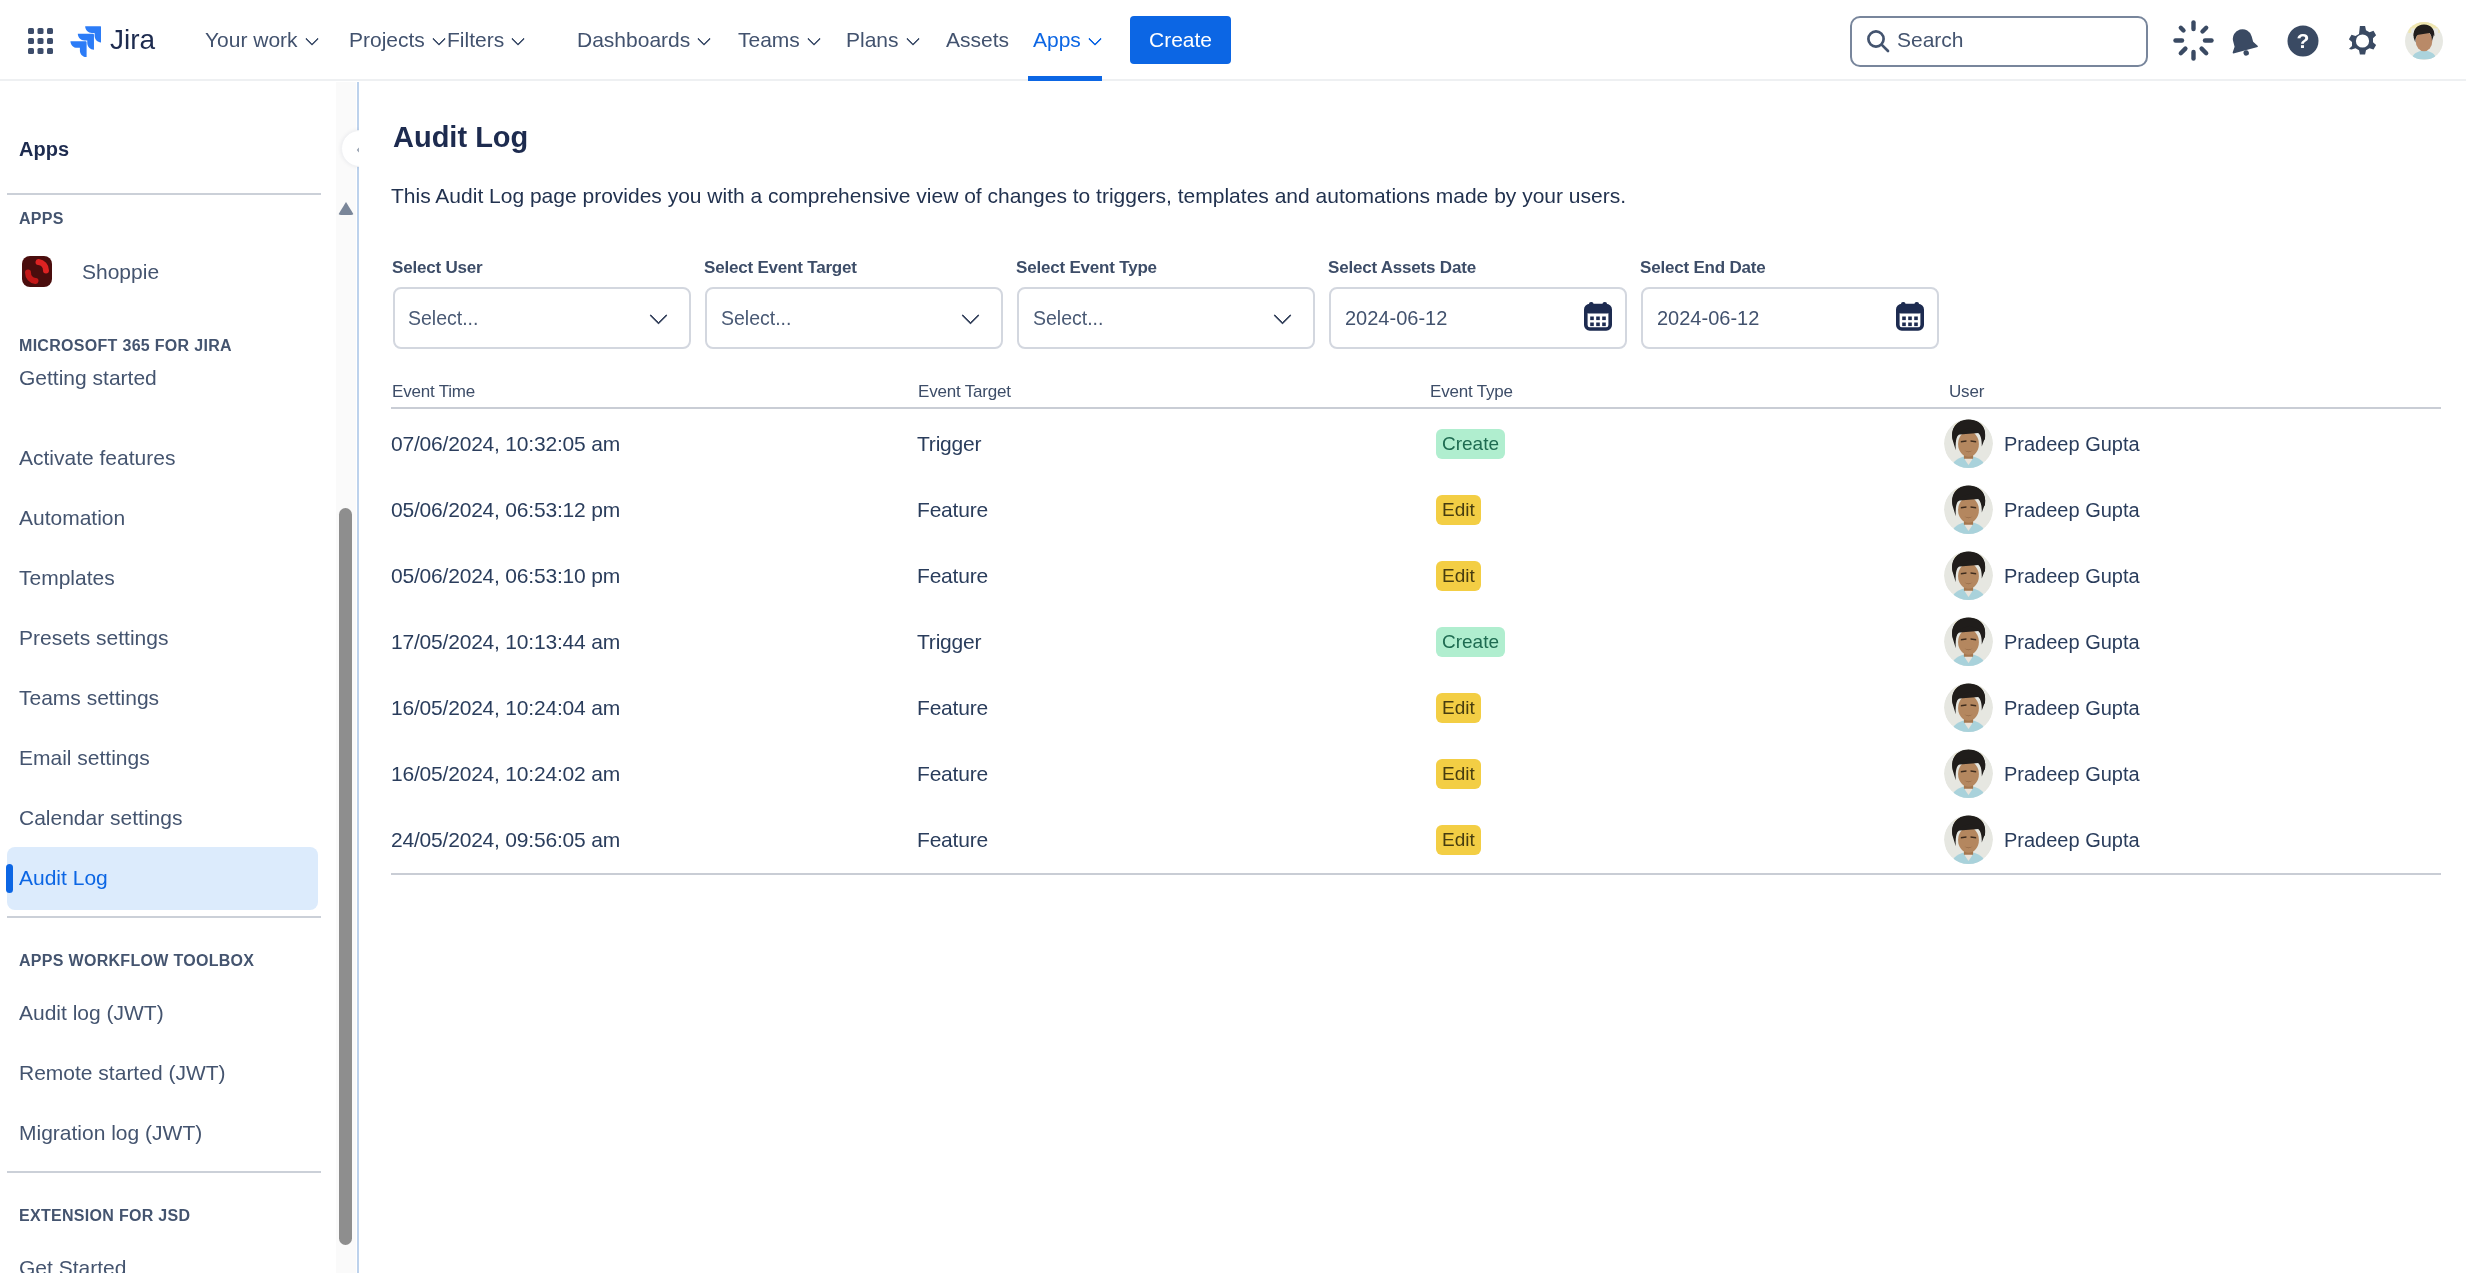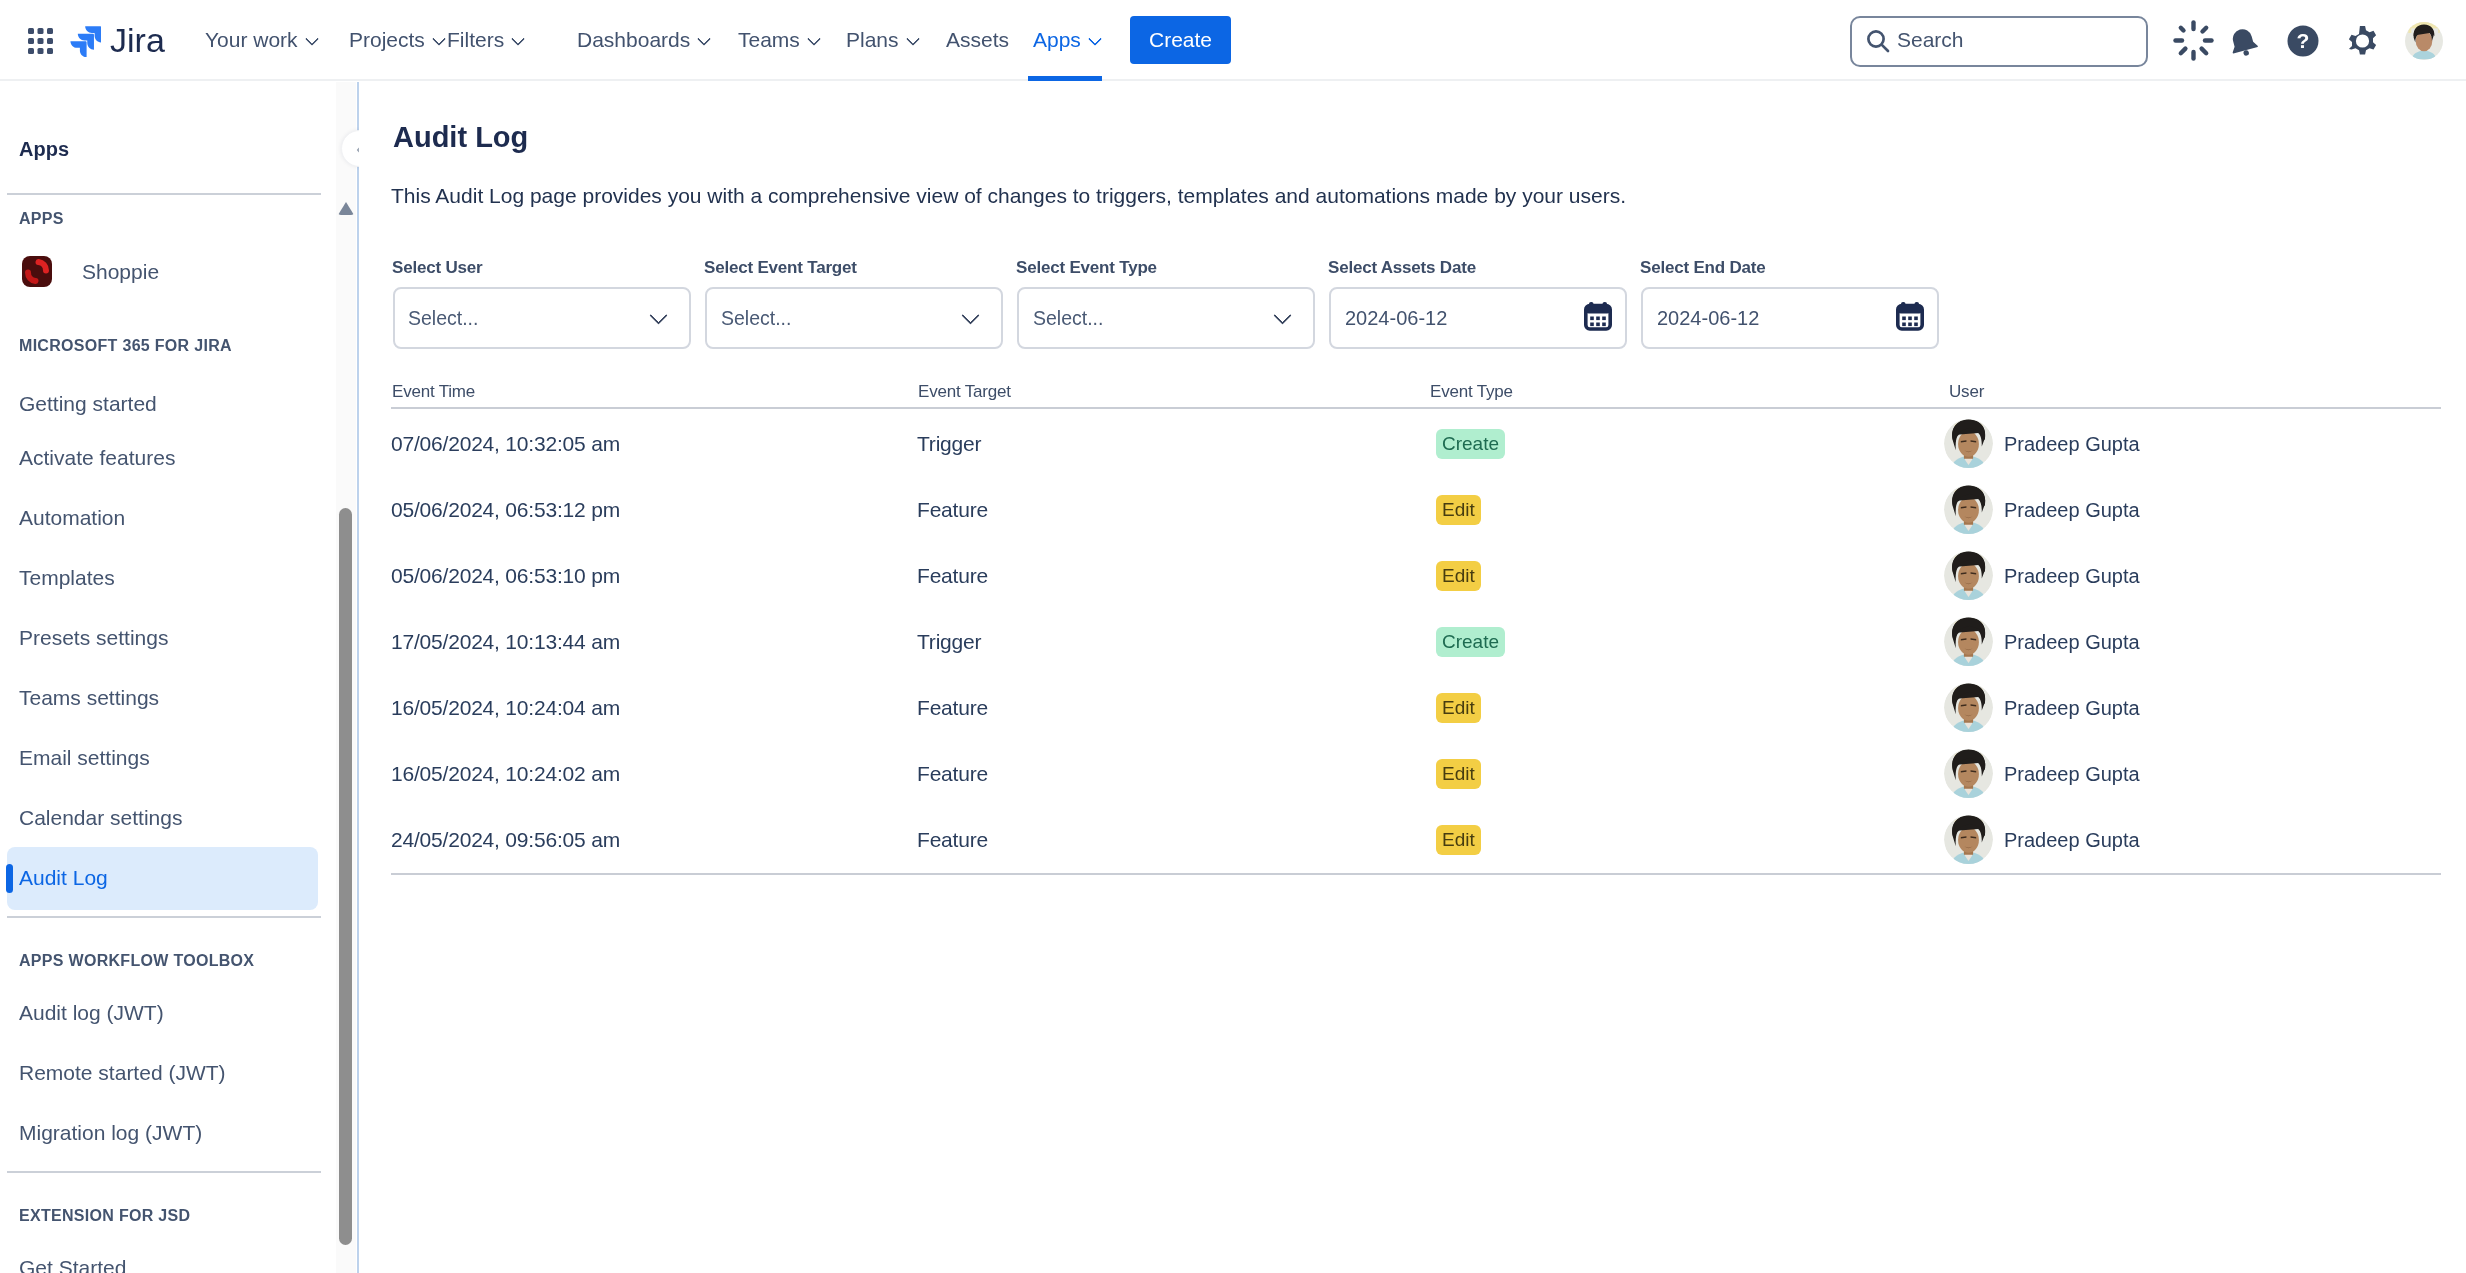--- a/index.html
+++ b/index.html
@@ -73,21 +73,21 @@
       <rect x="0" y="20" width="6" height="6" rx="1.5"></rect>
         <rect x="9.5" y="20" width="6" height="6" rx="1.5"></rect>
         <rect x="19" y="20" width="6" height="6" rx="1.5"></rect>
     </g>
   </svg>
   <svg class="abs" style="left:70px;top:26px" width="31" height="31" viewBox="14 15 97 97">
     <path fill="#2C7CF7" d="M108 16H61.46c0 11.6 9.4 21 21 21h8.57v8.27c0 11.6 9.4 21 21 21V19.46c0-1.9-1.55-3.46-3.46-3.46z"></path>
     <path fill="#2C7CF7" d="M84.98 39.2H38.42c0 11.6 9.4 21 21 21h8.57v8.27c0 11.6 9.4 21 21 21V42.66c0-1.91-1.55-3.46-3.46-3.46z"></path>
     <path fill="#2C7CF7" d="M61.95 62.4H15.39c0 11.6 9.4 21 21 21h8.57v8.27c0 11.6 9.4 21 21 21V65.86c0-1.91-1.55-3.46-3.46-3.46z"></path>
   </svg>
-  <div class="abs" style="left:110px;top:0;height:64px;line-height:80px;font-size:34px;color:#1D2B4F;">Jira</div>
+  <div class="abs" style="left:110px;top:0;height:64px;line-height:80px;font-size:28px;color:#1D2B4F;">Jira</div>
   <div class="navitem" style="left:205px">Your work<span class="chev"></span></div>
   <div class="navitem" style="left:349px">Projects<span class="chev"></span></div>
   <div class="navitem" style="left:447px">Filters<span class="chev"></span></div>
   <div class="navitem" style="left:577px">Dashboards<span class="chev"></span></div>
   <div class="navitem" style="left:738px">Teams<span class="chev"></span></div>
   <div class="navitem" style="left:846px">Plans<span class="chev"></span></div>
   <div class="navitem" style="left:946px">Assets</div>
   <div class="navitem" style="left:1033px;color:#0C66E4">Apps<span class="chev chevb"></span></div>
   <div id="appsunderline"></div>
   <div id="createbtn">Create</div>
@@ -147,21 +147,21 @@
   <div class="abs" style="left:19px;top:138px;font-size:20px;font-weight:bold;color:#1D2B4F;">Apps</div>
   <div class="sbdiv" style="top:193px"></div>
   <div class="sbhead" style="top:210px">APPS</div>
   <svg class="abs" style="left:22px;top:256px" width="30" height="31" viewBox="0 0 30 31">
     <rect width="30" height="31" rx="8" fill="#4A0D0D"></rect>
     <path d="M16.5 6 a8.5 8.5 0 0 1 7.5 8.5" stroke="#DD2222" stroke-width="6" fill="none" stroke-linecap="round"></path>
     <path d="M13.5 25 a8.5 8.5 0 0 1-7.5-8.5" stroke="#C31717" stroke-width="6" fill="none" stroke-linecap="round"></path>
   </svg>
   <div class="sbitem" style="top:260px;left:82px">Shoppie</div>
   <div class="sbhead" style="top:337px">MICROSOFT 365 FOR JIRA</div>
-  <div class="sbitem" style="top:392px">Getting started</div>
+  <div class="sbitem" style="top:366px">Getting started</div>
   <div class="sbitem" style="top:446px">Activate features</div>
   <div class="sbitem" style="top:506px">Automation</div>
   <div class="sbitem" style="top:566px">Templates</div>
   <div class="sbitem" style="top:626px">Presets settings</div>
   <div class="sbitem" style="top:686px">Teams settings</div>
   <div class="sbitem" style="top:746px">Email settings</div>
   <div class="sbitem" style="top:806px">Calendar settings</div>
   <div id="activebg"></div>
   <div id="activepill"></div>
   <div class="sbitem" style="top:866px;color:#0C66E4">Audit Log</div>

